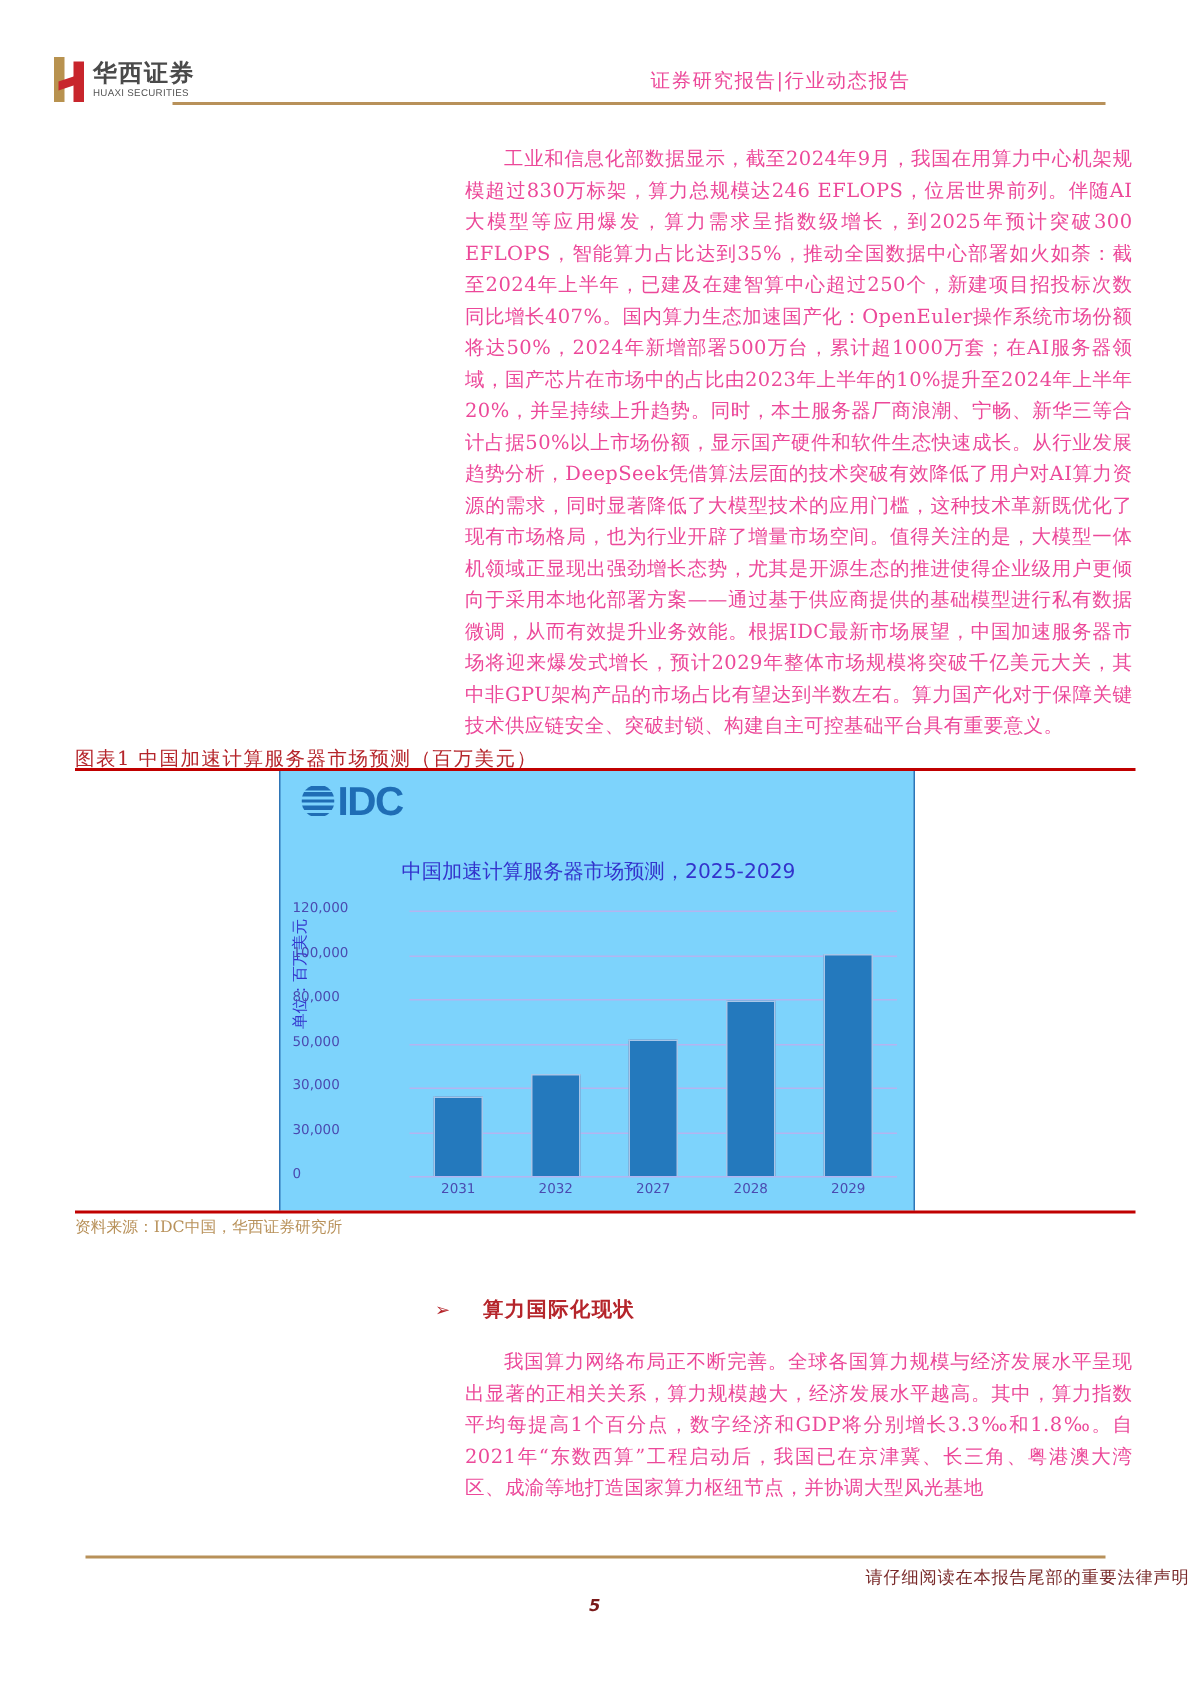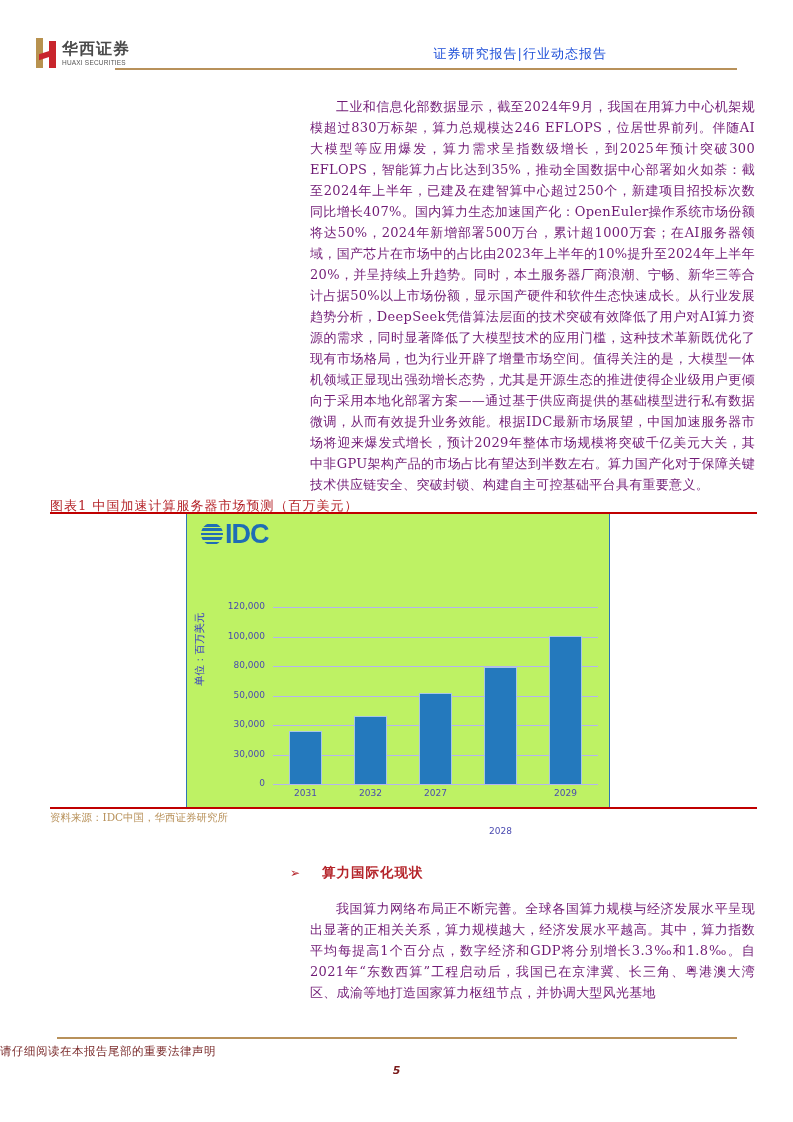--- a/index.html
+++ b/index.html
@@ -9,57 +9,57 @@
     
     .header { position: absolute; left: 0; top: 0; width: 665px; height: 80px; }
     .logo { position: absolute; left: 36px; top: 38px; display: flex; align-items: center; }
     .logo-mark { width: 20px; height: 30px; position: relative; margin-right: 6px; }
     .logo-mark .bar-l { position: absolute; left: 0; top: 0; width: 7px; height: 30px; background: #b8924f; }
     .logo-mark .bar-r { position: absolute; right: 0; top: 3px; width: 7px; height: 27px; background: #c8252c; }
     .logo-mark .bar-m { position: absolute; left: 3px; top: 14px; width: 14px; height: 6px; background: #c8252c; transform: skewY(-18deg); }
     .logo-text { display: flex; flex-direction: column; }
     .logo-cn { font-family: "DejaVu Serif", serif; font-size: 16px; font-weight: bold; color: #4a4a4a; letter-spacing: 1px; line-height: 18px; }
     .logo-en { font-family: "Liberation Sans", sans-serif; font-size: 6.5px; color: #555; letter-spacing: 0.2px; line-height: 9px; }
-    .header-right { position: absolute; right: 58px; top: 45px; font-size: 13px; color: #1d4ed8; letter-spacing: 1px; }
+    .header-right { position: absolute; right: 58px; top: 45px; font-size: 13px; color: #ec4899; letter-spacing: 1px; }
     .header-rule { position: absolute; left: 115px; top: 68px; width: 622px; height: 2px; background: #b8915a; }
 
     
-    .para { position: absolute; left: 310px; width: 445px; font-size: 13px; line-height: 21px; text-align: justify; letter-spacing: 0.3px; color: #701a75; }
+    .para { position: absolute; left: 310px; width: 445px; font-size: 13px; line-height: 21px; text-align: justify; letter-spacing: 0.3px; color: #ec4899; }
     .para p { text-indent: 2em; }
     .para1 { top: 96px; }
     .para2 { top: 898px; }
 
     
     .fig-title { position: absolute; left: 50px; top: 497px; font-size: 13px; color: #b5252b; letter-spacing: 1px; }
     .fig-rule-top { position: absolute; left: 50px; top: 512px; width: 707px; height: 2px; background: #c00000; }
     .fig-rule-bot { position: absolute; left: 50px; top: 807px; width: 707px; height: 2px; background: #c00000; }
     .fig-source { position: absolute; left: 50px; top: 811px; font-size: 10.5px; color: #b8915a; }
 
-    .chart-box { position: absolute; left: 186px; top: 514px; width: 424px; height: 293px; border-left: 1.5px solid #2e75b6; border-right: 1.5px solid #2e75b6; background: #bef264; }
+    .chart-box { position: absolute; left: 186px; top: 514px; width: 424px; height: 293px; border-left: 1.5px solid #2e75b6; border-right: 1.5px solid #2e75b6; background: #7dd3fc; }
     .idc-logo { position: absolute; left: 14px; top: 6px; display: flex; align-items: center; }
     .idc-circle { width: 22px; height: 22px; border-radius: 50%; overflow: hidden; position: relative; margin-right: 2px; }
     .idc-circle span { position: absolute; left: 0; width: 22px; height: 2.6px; background: #1f6db5; }
     .idc-text { font-family: "Liberation Sans", sans-serif; font-weight: bold; font-size: 27px; color: #1f6db5; letter-spacing: -1px; line-height: 28px; }
 
     .chart-title { position: absolute; left: 0; width: 424px; top: 58px; text-align: center; font-family: "DejaVu Sans", sans-serif; font-size: 13.5px; color: #3333cc; }
     .plot { position: absolute; left: 86px; top: 93px; width: 325px; height: 177px; }
     .gridline { position: absolute; left: 0; width: 325px; height: 1px; background: #b4b4f0; }
-    .ytick { position: absolute; left: -78px; width: 70px; text-align: right; font-family: "DejaVu Sans", sans-serif; font-size: 9px; color: #4a4ab0; transform: translateY(-6px); }
+    .ytick { position: absolute; left: -78px; width: 70px; text-align: left; font-family: "DejaVu Sans", sans-serif; font-size: 9px; color: #4a4ab0; transform: translateY(-6px); }
     .bar { position: absolute; bottom: 0; width: 33px; background: #2479bd; border: 1px solid #a8c6e8; border-bottom: none; }
     .xtick { position: absolute; top: 181px; width: 40px; text-align: center; font-family: "DejaVu Sans", sans-serif; font-size: 9px; color: #4a4ab0; }
     .ylabel { position: absolute; left: 6px; top: 172px; transform-origin: left top; transform: rotate(-90deg); font-family: "DejaVu Sans", sans-serif; font-size: 10.5px; color: #3333cc; white-space: nowrap; }
 
     
     .section { position: absolute; left: 290px; top: 864px; display: flex; align-items: center; }
     .section-arrow { color: #b5252b; font-size: 12px; margin-right: 22px; font-family: "DejaVu Sans", sans-serif; }
     .section-title { color: #b5252b; font-size: 13.5px; font-weight: bold; letter-spacing: 1px; }
 
     
     .footer-rule { position: absolute; left: 57px; top: 1037px; width: 680px; height: 2px; background: #b8915a; }
-    .footer-note { position: absolute; left: 0; width: 793px; top: 1044px; text-align: left; font-size: 11.5px; color: #7a2a2a; letter-spacing: 0.5px; }
+    .footer-note { position: absolute; left: 0; width: 793px; top: 1044px; text-align: right; font-size: 11.5px; color: #7a2a2a; letter-spacing: 0.5px; }
     .page-num { position: absolute; left: 0; width: 793px; top: 1064px; text-align: center; font-size: 11px; font-weight: bold; font-style: italic; color: #7a1a1a; font-family: "DejaVu Sans", sans-serif; }
   </style>
 </head>
 <body>
 
 <div class="header">
   <div class="logo">
     <div class="logo-mark">
       <div class="bar-l"></div>
         <div class="bar-m"></div>
@@ -86,20 +86,21 @@
     <div class="idc-circle">
       <span style="top:1px"></span>
         <span style="top:5px"></span>
         <span style="top:9.5px"></span>
         <span style="top:14px"></span>
         <span style="top:18.5px"></span>
     </div>
     <span class="idc-text">IDC</span>
   </div>
 
+  <div class="chart-title">中国加速计算服务器市场预测，2025-2029</div>
   <div class="ylabel">单位：百万美元</div>
 
   <div class="plot">
 
     <div class="gridline" style="top:0px"></div>
     <div class="ytick" style="top:0px">120,000</div>
     <div class="gridline" style="top:29.5px"></div>
     <div class="ytick" style="top:29.5px">100,000</div>
     <div class="gridline" style="top:59px"></div>
     <div class="ytick" style="top:59px">80,000</div>
@@ -113,21 +114,21 @@
     <div class="ytick" style="top:177px">0</div>
 
     <div id="bars">
         <div class="bar" style="left: 16px; height: 53.1px; background: rgb(36, 121, 189);"></div>
         <div class="xtick" style="left: 12.5px;">2031</div>
         <div class="bar" style="left: 81px; height: 67.555px; background: rgb(36, 121, 189);"></div>
         <div class="xtick" style="left: 77.5px;">2032</div>
         <div class="bar" style="left: 146px; height: 91.45px; background: rgb(36, 121, 189);"></div>
         <div class="xtick" style="left: 142.5px;">2027</div>
         <div class="bar" style="left: 211px; height: 116.968px; background: rgb(36, 121, 189);"></div>
-        <div class="xtick" style="left: 207.5px; margin-top: 38px;">2028</div>
+        <div class="xtick" style="left: 207.5px;">2028</div>
         <div class="bar" style="left: 276px; height: 147.942px; background: rgb(36, 121, 189);"></div>
         <div class="xtick" style="left: 272.5px;">2029</div>
       </div>
   </div>
 </div>
 
 <div class="fig-rule-bot"></div>
 <div class="fig-source">资料来源：IDC中国，华西证券研究所</div>
 
 <div class="section">

